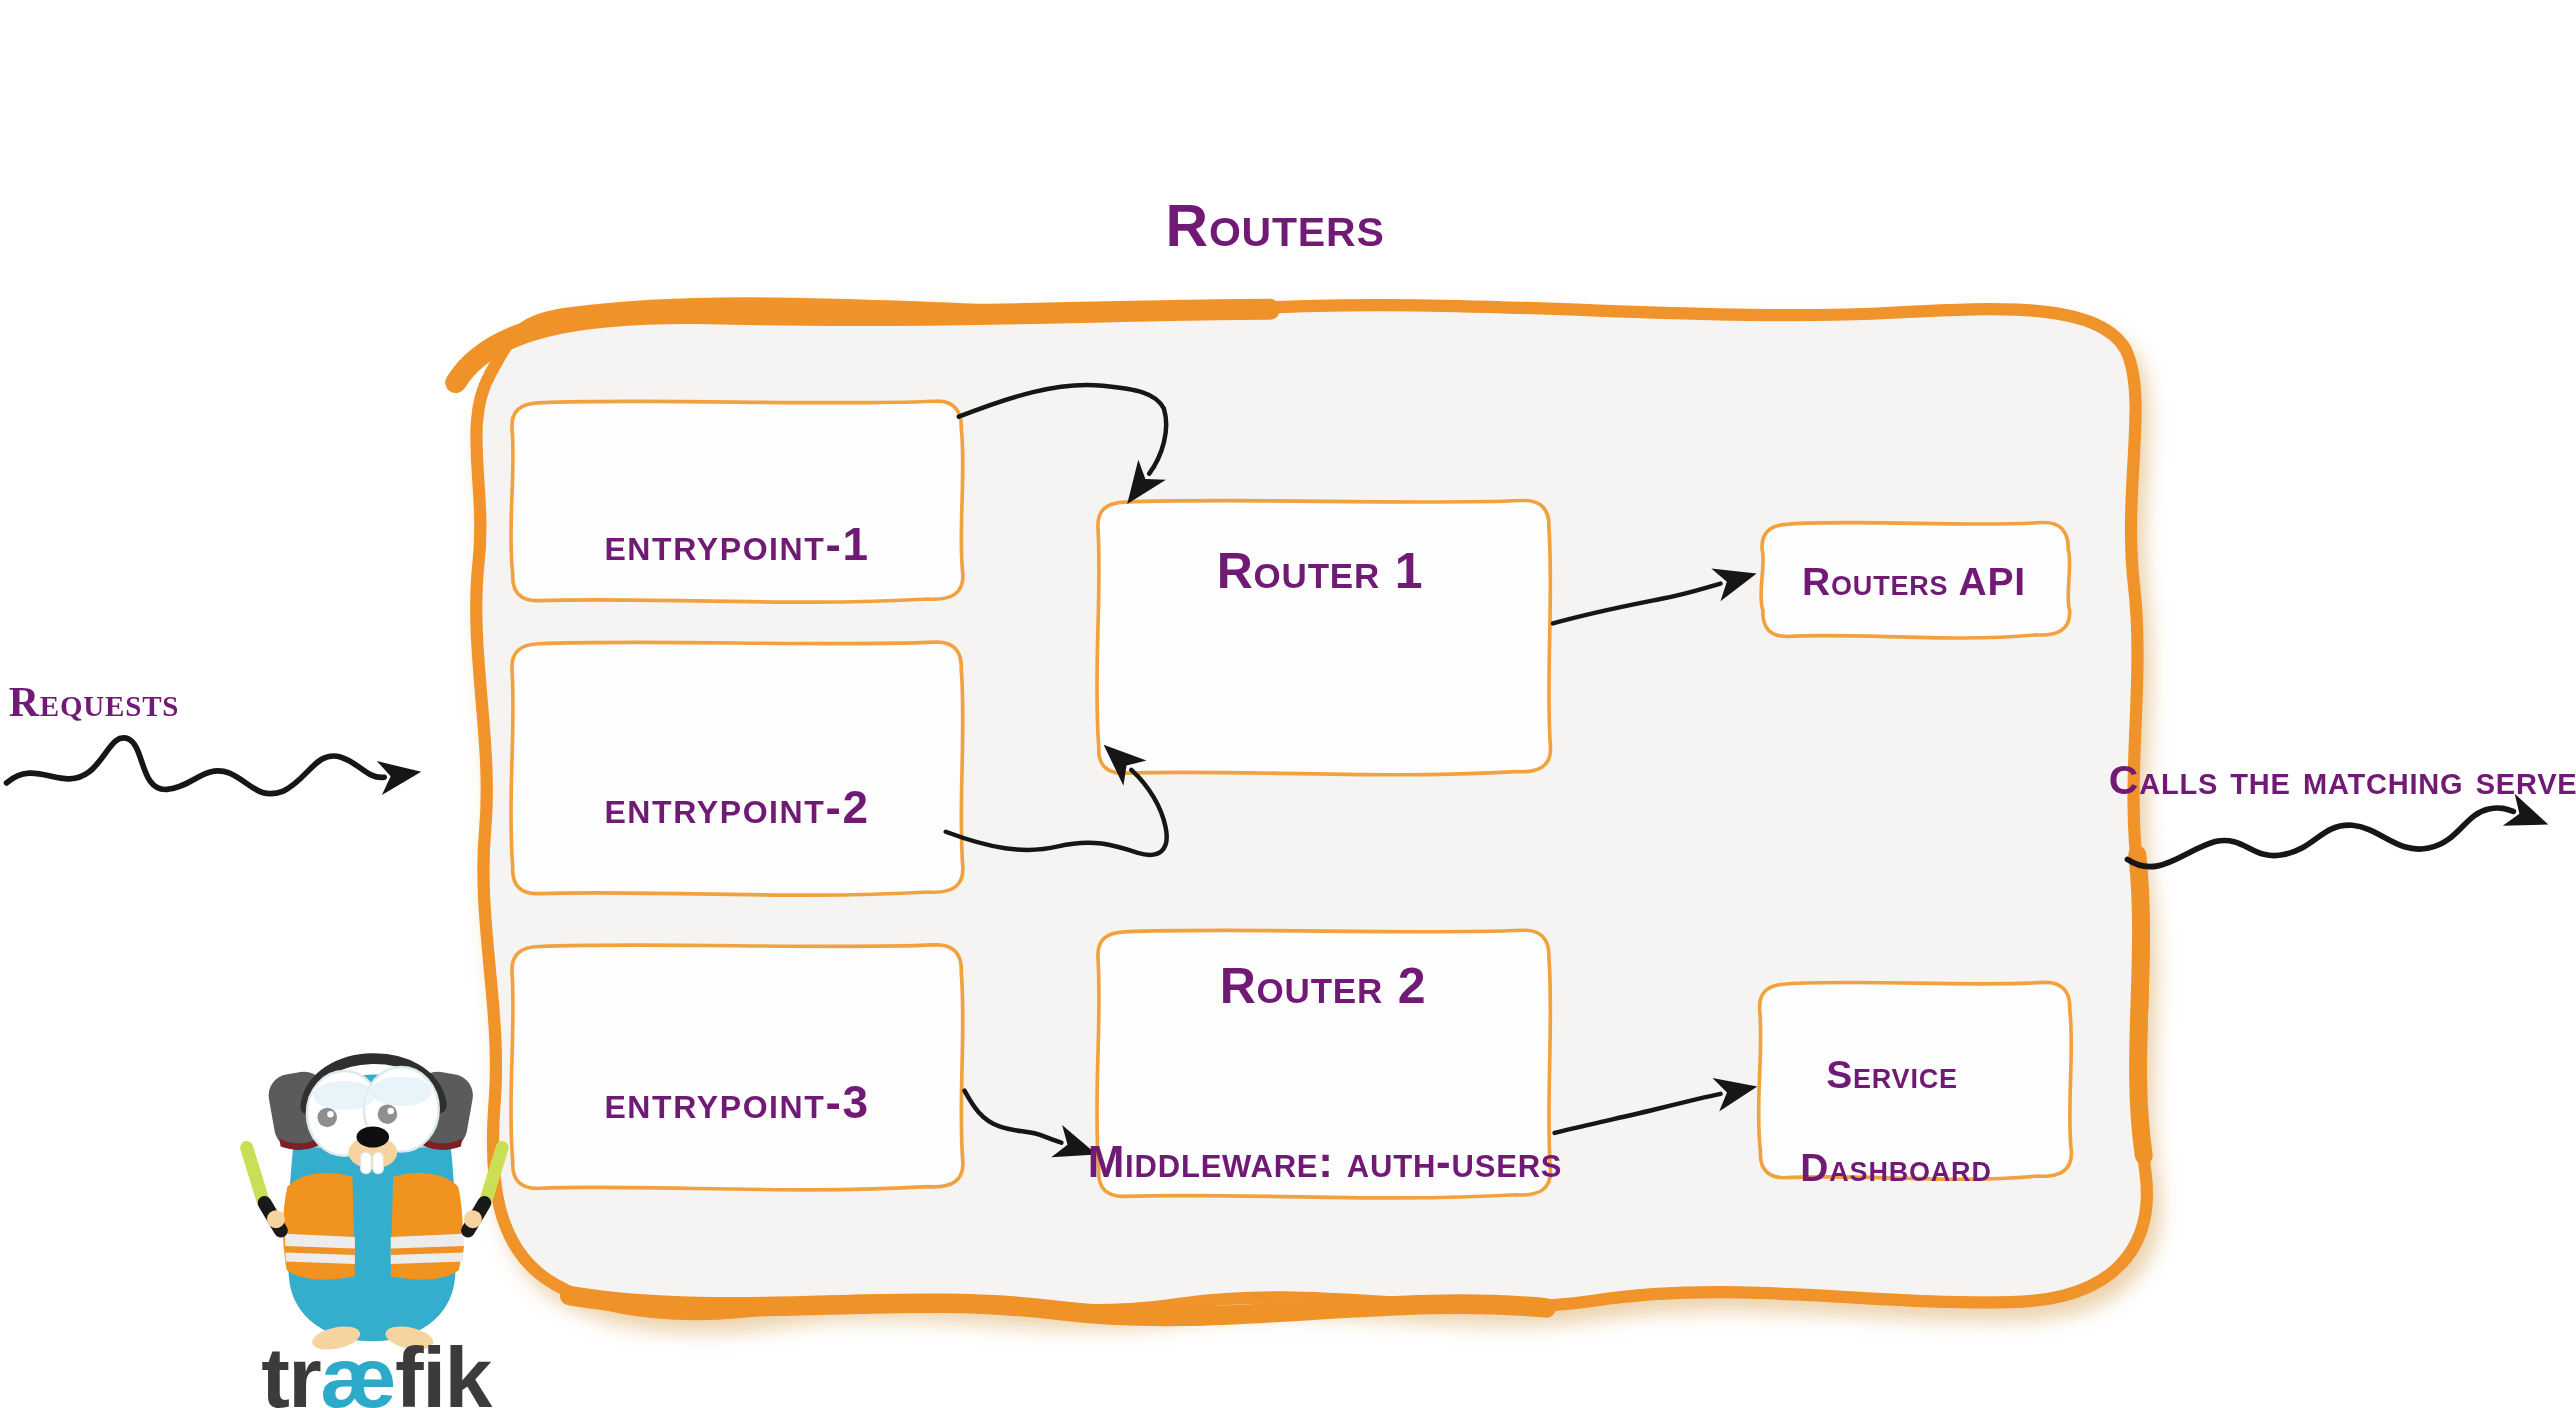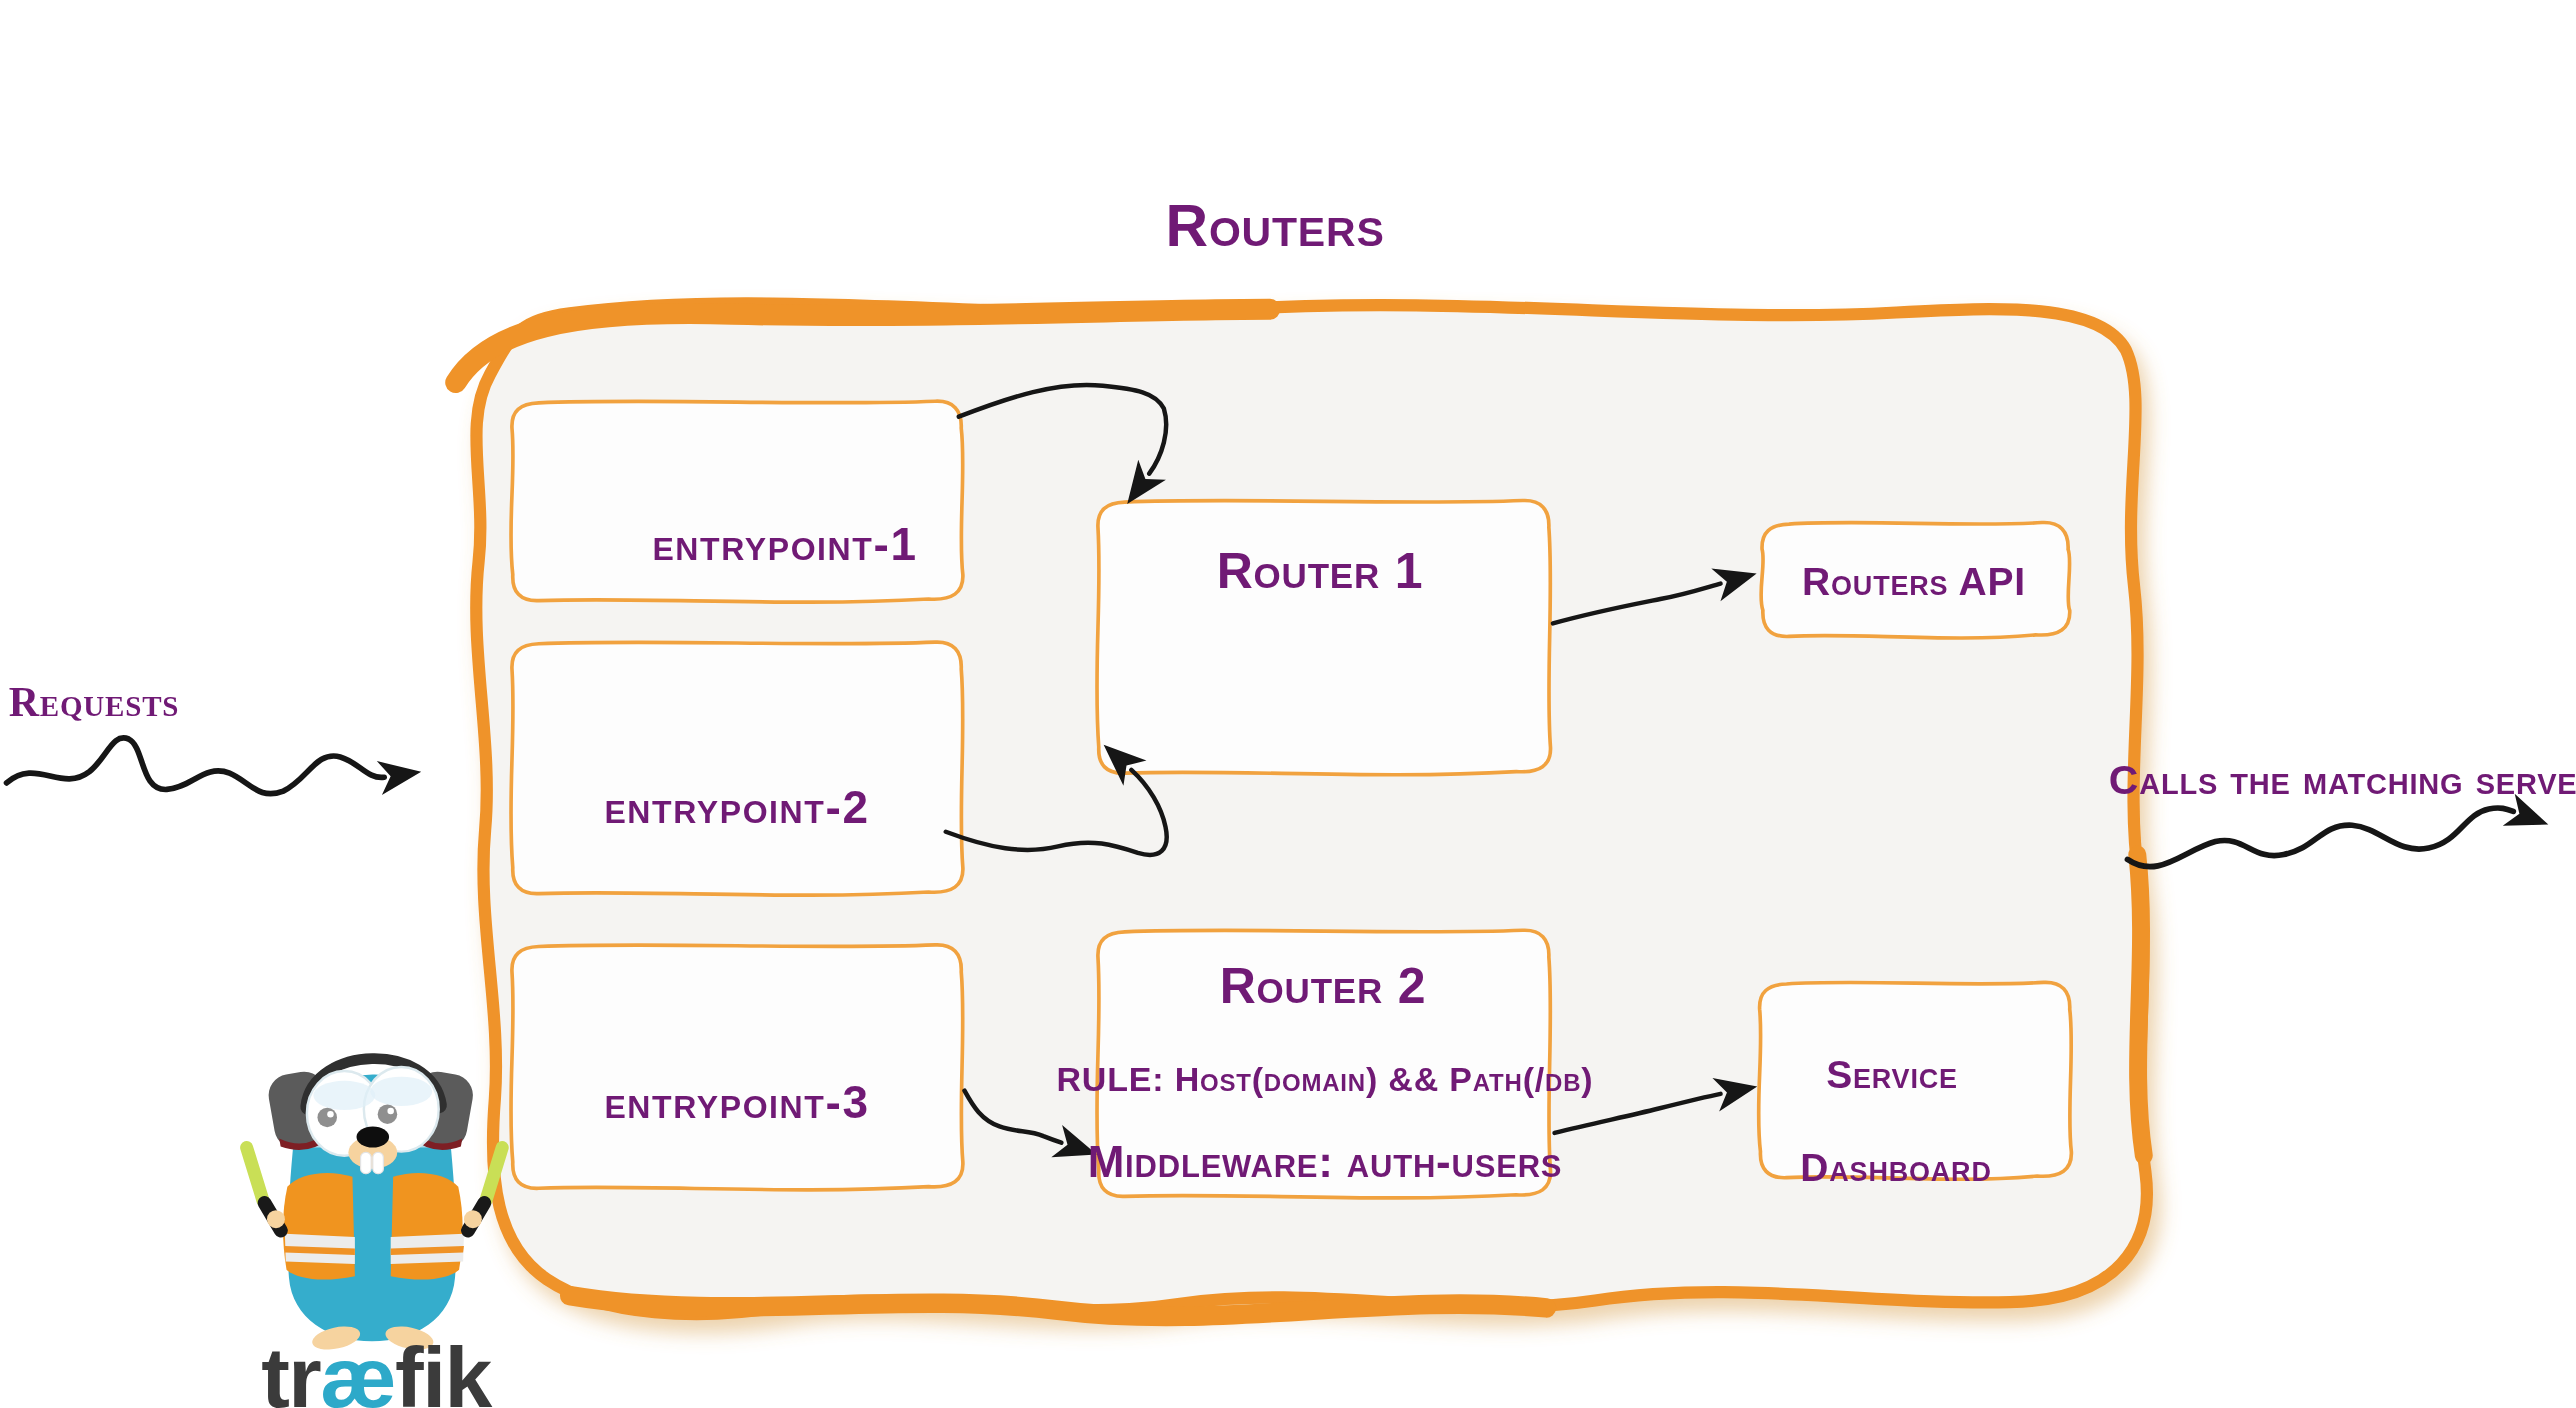--- a/index.html
+++ b/index.html
@@ -9,21 +9,21 @@
   }
   .canvas{position:absolute;inset:0;}
   svg.scene{position:absolute;left:0;top:0;}
   .lbl{
     position:absolute;transform:translate(-50%,-50%);
     font-variant:small-caps;font-weight:600;color:#701a75;
     white-space:nowrap;text-align:center;letter-spacing:0.8px;line-height:1;
     font-family:"Liberation Sans",sans-serif;
   }
   .t-title{left:1275px;top:226px;font-size:59px;}
-  .t-ep1{left:737px;top:544px;font-size:46px;letter-spacing:1.6px;margin-left:48px;}
+  .t-ep1{left:737px;top:544px;font-size:46px;letter-spacing:1.6px;}
   .t-ep2{left:737px;top:807px;font-size:46px;letter-spacing:1.6px;}
   .t-ep3{left:737px;top:1102px;font-size:46px;letter-spacing:1.6px;}
   .t-r1{left:1320px;top:571px;font-size:50px;}
   .t-r1rule{left:1327px;top:729px;font-size:44px;}
   .t-r2{left:1323px;top:986px;font-size:50px;}
   .t-r2rule{left:1325px;top:1079px;font-size:34px;}
   .t-r2mw{left:1325px;top:1162px;font-size:44px;}
   .t-sapi{left:1914px;top:581px;font-size:39px;}
   .t-sd1{left:1892px;top:1034px;font-size:39px;margin-top:40px;}
   .t-sd2{left:1896px;top:1167px;font-size:39px;}
@@ -159,21 +159,20 @@
 
 <div class="lbl t-title">Routers</div>
 
 <div class="lbl t-ep1">entrypoint-1</div>
 <div class="lbl t-ep2">entrypoint-2</div>
 <div class="lbl t-ep3">entrypoint-3</div>
 
 <div class="lbl t-r1">Router 1</div>
 
 <div class="lbl t-r2">Router 2</div>
-<div class="lbl t-r2rule">RULE: Host(domain) &amp;&amp; Path(/db)</div>
 <div class="lbl t-r2mw">Middleware: auth-users</div>
 
 <div class="lbl t-sapi">Routers API</div>
 <div class="lbl t-sd1">Service</div>
 <div class="lbl t-sd2">Dashboard</div>
 
 <div class="lbl t-req">Requests</div>
 <div class="lbl t-calls">Calls the matching server</div>
 
 <div class="t-logo"><span class="dark">tr</span><span class="teal">æ</span><span class="dark">fik</span></div>

